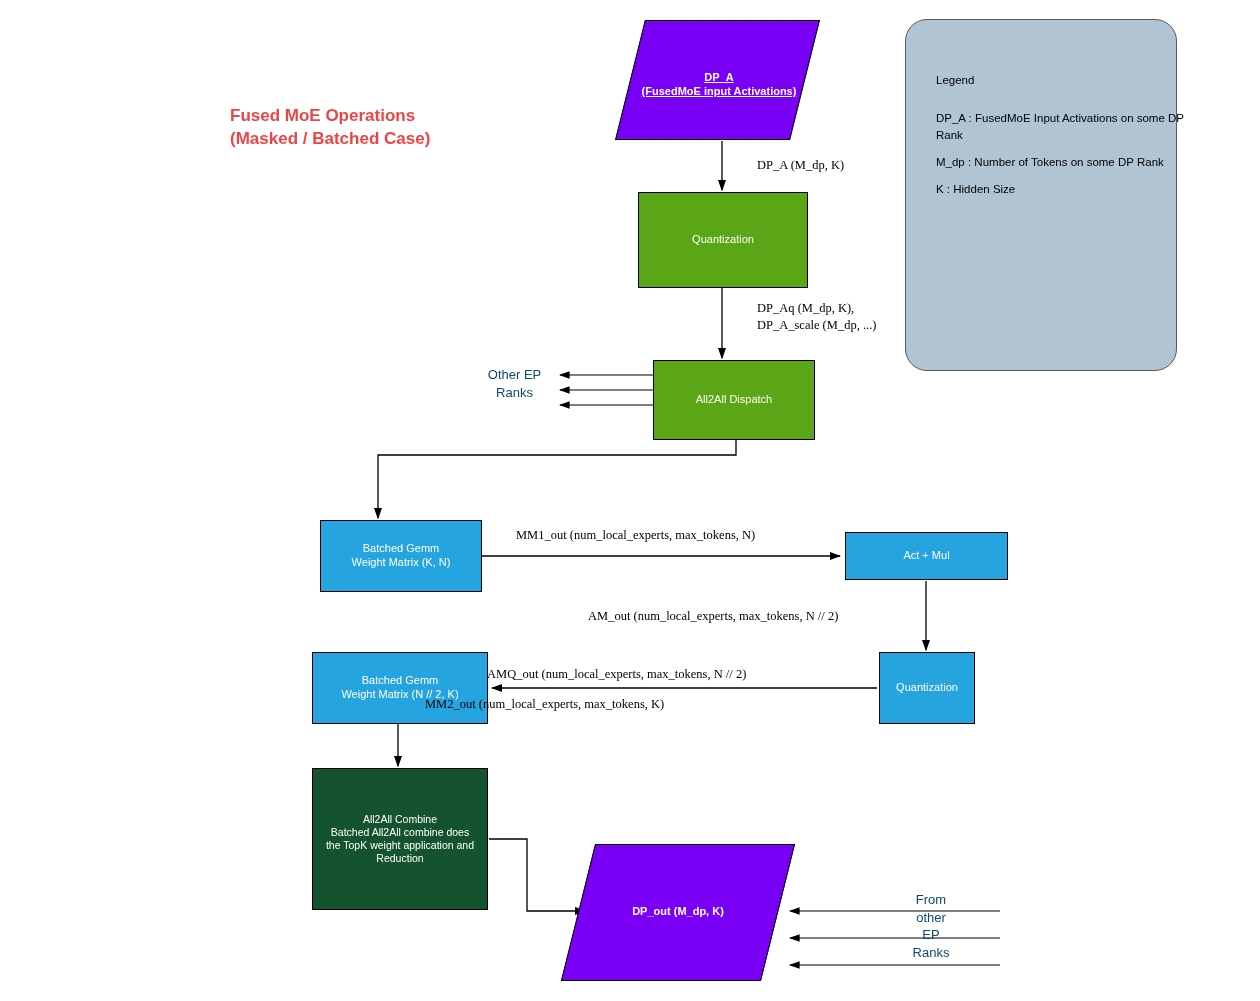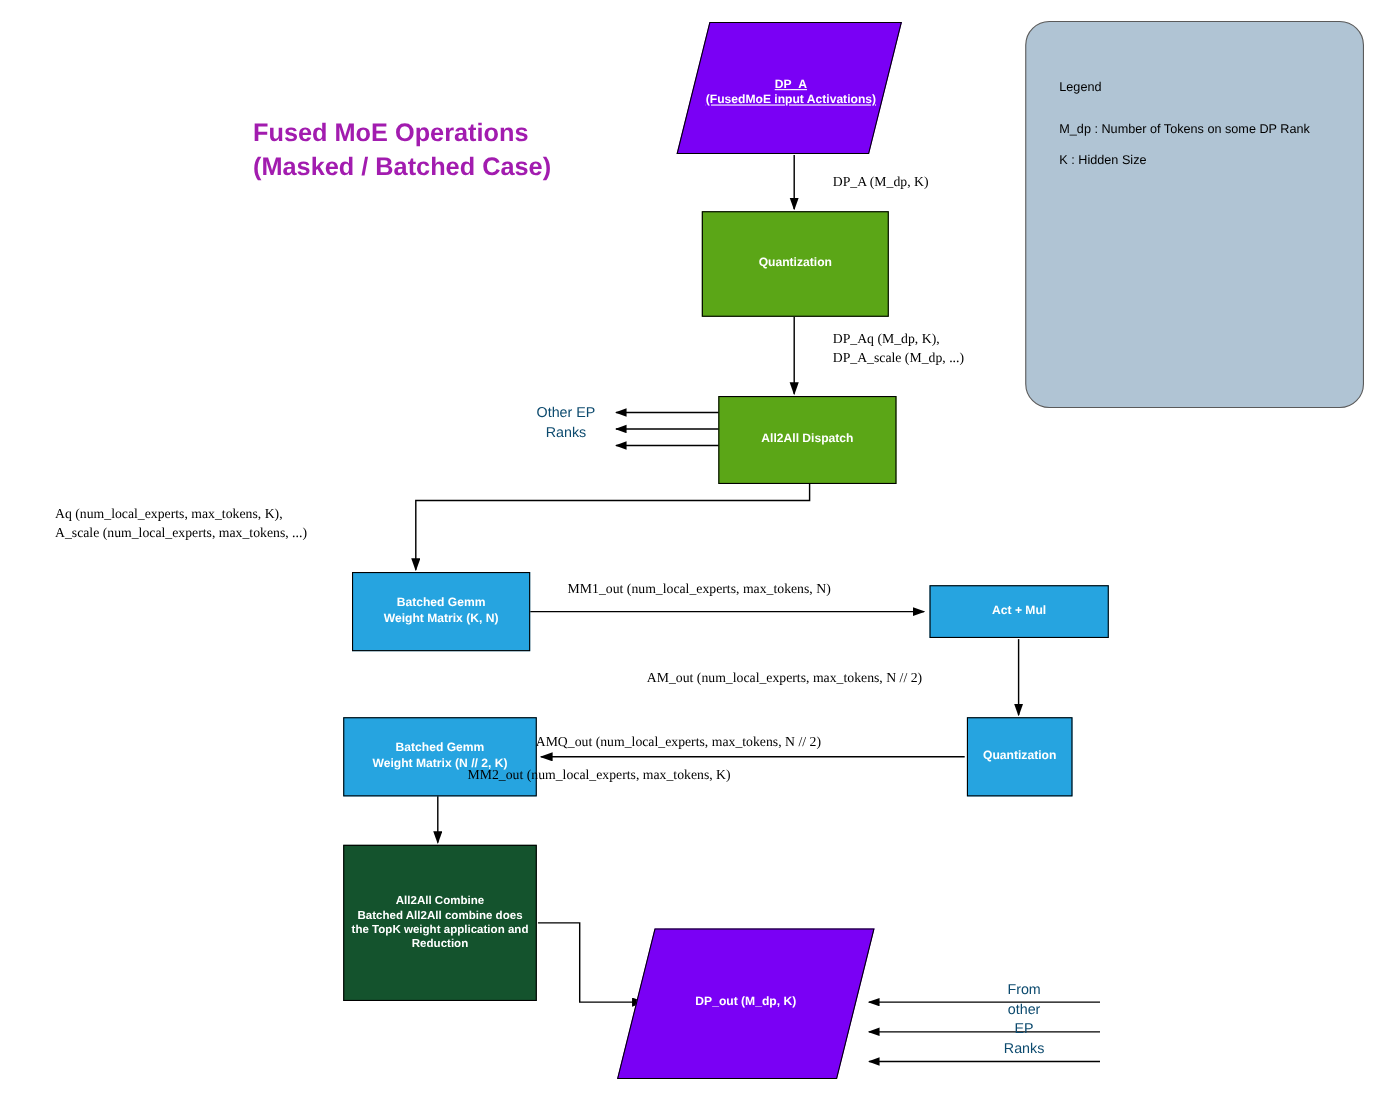--- a/index.html
+++ b/index.html
@@ -16,21 +16,21 @@
     overflow: hidden;
   }
   .node {
     position: absolute;
     box-sizing: border-box;
     display: flex;
     align-items: center;
     justify-content: center;
     text-align: center;
     color: #ffffff;
-    font-weight: bold;
+    font-weight: normal;
     font-size: 11px;
     line-height: 1.25;
     border: 1px solid #000000;
     white-space: pre-line;
     padding: 6px;
   }
   .para {
     position: absolute;
     box-sizing: border-box;
     background: #7a00f5;
@@ -61,23 +61,23 @@
   .edge-label {
     position: absolute;
     font-size: 12.5px;
     color: #000000;
     line-height: 1.35;
     white-space: pre-line;
     font-family: Liberation Serif, serif;
   }
   .title {
     position: absolute;
-    font-size: 23px;
+    font-size: 17px;
     font-weight: bold;
-    color: #a21caf;
+    color: #ef4444;
     line-height: 1.35;
     white-space: pre-line;
   }
   .legend-box {
     position: absolute;
     background: #b0c4d4;
     border: 1px solid #5a5a5a;
     border-radius: 22px;
     box-sizing: border-box;
   }
@@ -178,40 +178,39 @@
 Reduction</div>
 
   <div class="para" style="left:578px; top:844px; width:200px; height:137px;"></div>
   <div class="para-label" style="left:580px; top:900px; width:196px; height:22px;">DP_out (M_dp, K)</div>
 
   <div class="edge-label" style="left:757px; top:157px;">DP_A (M_dp, K)</div>
 
   <div class="edge-label" style="left:757px; top:300px;">DP_Aq (M_dp, K),
 DP_A_scale (M_dp, ...)</div>
 
-  <div class="edge-label" style="left:50px; top:459px;">Aq (num_local_experts, max_tokens, K),
-A_scale (num_local_experts, max_tokens, ...)</div>
 
   <div class="edge-label" style="left:516px; top:527px;">MM1_out (num_local_experts, max_tokens, N)</div>
 
   <div class="edge-label" style="left:588px; top:608px;">AM_out (num_local_experts, max_tokens, N // 2)</div>
 
   <div class="edge-label" style="left:487px; top:666px;">AMQ_out (num_local_experts, max_tokens, N // 2)</div>
 
   <div class="edge-label" style="left:413px; top:696px;margin-left:12px;">MM2_out (num_local_experts, max_tokens, K)</div>
 
   <div class="side-label" style="left:472px; top:366px; width:85px;">Other EP
 Ranks</div>
 
   <div class="side-label" style="left:895px; top:891px; width:72px;">From
 other
 EP
 Ranks</div>
 
-  <div class="legend-box" style="left:932px; top:19px; width:308px; height:352px;">
+  <div class="legend-box" style="left:905px; top:19px; width:272px; height:352px;">
     <div class="legend-inner" style="left:22px; top:52px; width:272px;">
       <p class="title-line">Legend</p>
+      <p class="indent">DP_A : FusedMoE Input Activations on some DP Rank</p>
       <p class="indent">M_dp : Number of Tokens on some DP Rank</p>
       <p class="indent">K : Hidden Size</p>
     </div>
   </div>
 
 </div>
 
 </body></html>

